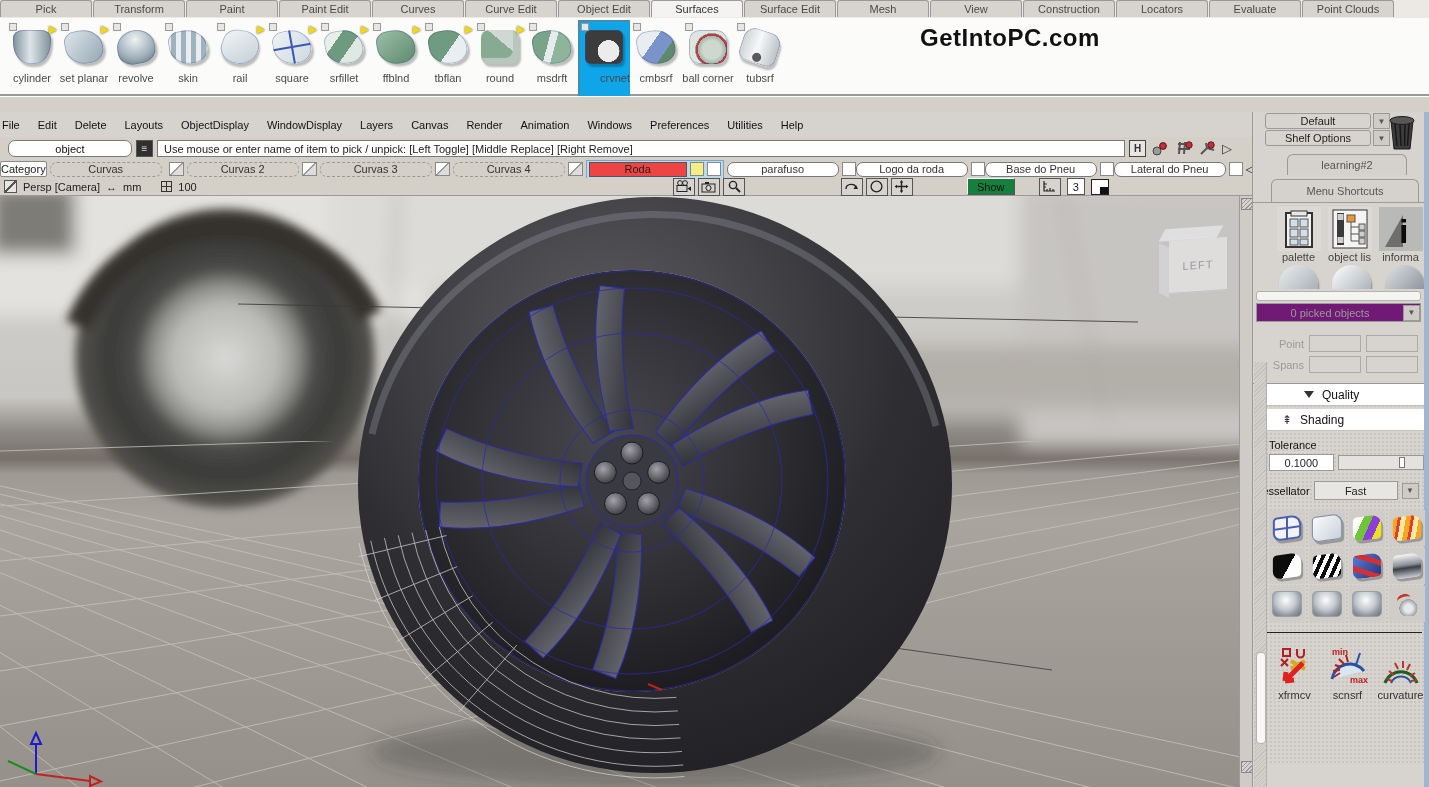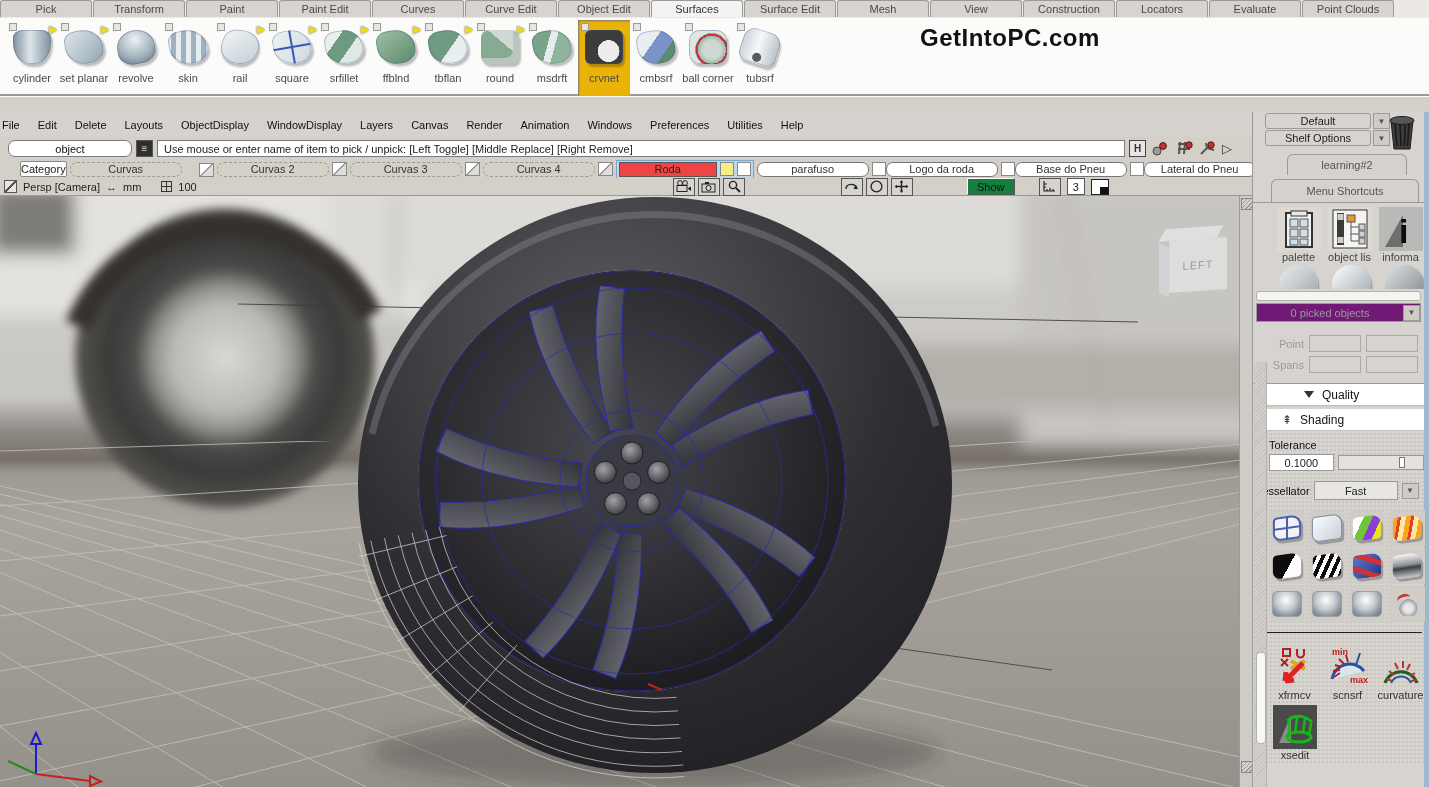--- a/index.html
+++ b/index.html
@@ -10,21 +10,21 @@
   .tabbar{position:absolute;left:0;top:0;width:1429px;height:18px;background:#ece9e5;
           border-bottom:1px solid #8a8a8a;display:flex;}
   .ttab{width:92px;height:17px;box-sizing:border-box;border:1px solid #9a9a9a;border-bottom:none;
         background:#d7d4cf;color:#4a4a4a;display:flex;align-items:center;justify-content:center;
         border-radius:3px 3px 0 0;margin-right:1px;white-space:nowrap;overflow:hidden;}
   .ttab.active{background:#f4f3f1;color:#333;}
   
   .shelf{position:absolute;left:0;top:18px;width:1429px;height:78px;background:#fbfbfa;
          box-shadow:inset 0 -2px 0 #9a9a9a;display:flex;padding:2px 0 0 6px;box-sizing:border-box;}
   .tool{width:52px;position:relative;text-align:center;padding-top:3px;}
-  .tool.selected{background:#eab308;box-shadow:inset 1px 1px 2px #777;}
+  .tool.selected{background:#0ea5e9;box-shadow:inset 1px 1px 2px #777;text-align:right;}
   .optbox{position:absolute;left:3px;top:3px;width:6px;height:6px;border:1px solid #9a9a9a;background:#e8e6e2;}
   .tool.arrow::after{content:"";position:absolute;right:1px;top:6px;border-top:4px solid transparent;
         border-bottom:4px solid transparent;border-left:8px solid #f4d90a;
         filter:drop-shadow(0 0 1px #555);}
   .ticon{width:46px;height:44px;margin:2px auto 0;display:flex;align-items:center;justify-content:center;}
   .gl{width:38px;height:34px;border-radius:30% 55% 40% 55%;transform:rotate(-10deg);
       background:linear-gradient(135deg,#dfe7ec,#93a6b2);
       box-shadow:inset 0 0 0 1px rgba(60,80,140,.35),2px 3px 2px rgba(0,0,0,.25);}
   .tlabel{color:#4a4a4a;font-size:11px;margin-top:3px;white-space:nowrap;}
   .i0 .gl{border-radius:10px 10px 16px 16px/8px 8px 22px 22px;transform:none;
@@ -67,21 +67,21 @@
   .menubtn{width:15px;height:15px;border:1px solid #555;background:#2f2f2f;color:#ddd;
            display:flex;align-items:center;justify-content:center;font-size:10px;}
   .promptin{flex:0 0 960px;height:15px;background:#fff;border:1px solid #7a7a7a;display:flex;
             align-items:center;padding-left:6px;color:#222;white-space:nowrap;overflow:hidden;}
   .pico{width:20px;height:18px;display:flex;align-items:center;justify-content:center;}
   .hbtn{width:15px;height:15px;border:1px solid #444;background:#e8e6e2;color:#333;font-weight:bold;
         display:flex;align-items:center;justify-content:center;font-size:10px;}
   .tri{font-size:13px;color:#333;}
   
   .layerrow{position:absolute;left:0;top:160px;width:1252px;height:18px;background:#d4d0c8;
-            display:flex;align-items:center;gap:3px;padding-left:20px;box-sizing:border-box;}
+            display:flex;align-items:center;gap:3px;padding-left:0;box-sizing:border-box;}
   .catbox{width:126px;height:14px;background:#fff;border:1px solid #888;border-radius:2px;
           display:flex;align-items:center;justify-content:center;color:#222;}
   .ltab{width:110px;height:13px;border:1px dashed #9a9a9a;border-radius:7px;color:#333;
         display:flex;align-items:center;justify-content:center;white-space:nowrap;}
   .ltab.plain{border:1px solid #777;background:#fff;border-radius:7px;}
   .para{width:13px;height:12px;border:1px solid #888;
         background:linear-gradient(135deg,#fff 46%,#999 46% 54%,#ddd 54%);}
   .rodagrp{background:#bcd9ec;border:1px solid #7aa6c6;display:flex;align-items:center;gap:3px;
            padding:1px 2px;}
   .roda{width:96px;height:13px;background:#ef4444;border:1px solid #555;border-radius:0;
@@ -421,21 +421,21 @@
         <circle cx="13" cy="4" r="3.2" fill="#c23038" stroke="#5a1418"></circle>
       </svg>
   </div>
   <div class="tri">▷</div>
 </div>
 
 <div class="layerrow">
   <div class="catbox">Category</div>
   <div style="display:flex;gap:3px;align-items:center">
 
-      <div style="display:flex;gap:17px;align-items:flex-end">
+      <div style="display:flex;gap:7px;align-items:flex-start">
         <div class="ltab">Curvas</div>
         <div class="para"></div>
       </div>
 
       <div style="display:flex;gap:3px;align-items:center">
         <div class="ltab">Curvas 2</div>
         <div class="para"></div>
       </div>
 
       <div style="display:flex;gap:3px;align-items:center">
@@ -914,31 +914,18 @@
               <path d="M6 36 A 17 17 0 0 1 38 36" fill="none" stroke="#1b6020" stroke-width="3"></path>
               <path d="M12 36 A 11 11 0 0 1 32 36" fill="none" stroke="#2a50a0" stroke-width="2"></path>
               <g stroke="#c03030" stroke-width="2">
                 <path d="M8 32 L13 34 M10 24 L15 28 M16 16 L19 22 M24 14 L24 21 M31 17 L28 23 M36 26 L31 29 M38 33 L32 34"></path>
               </g>
             </svg>
         </div>
         <div>curvature</div>
       </div>
     </div>
-    <div class="xsrow">
-      <div class="btool">
-        <div class="ibox" style="background:#4a4a4a">
-          <svg width="40" height="40" viewBox="0 0 40 40">
-              <polygon points="4,36 16,8 16,36" fill="#8c8c8c"></polygon>
-              <ellipse cx="24" cy="30" rx="12" ry="5" fill="none" stroke="#16b816" stroke-width="3"></ellipse>
-              <path d="M14 30 L14 14 M20 27 L22 10 M28 26 L30 12 M34 29 L36 16" stroke="#16b816" stroke-width="2.5" fill="none"></path>
-              <path d="M12 14 Q24 4 37 15" fill="none" stroke="#16b816" stroke-width="3"></path>
-            </svg>
-        </div>
-        <div style="color:#333">xsedit</div>
-      </div>
-    </div>
   </div>
 
   <div class="hatchL">
     <div class="hthumb"></div>
   </div>
 </div>
 
 </body></html>

